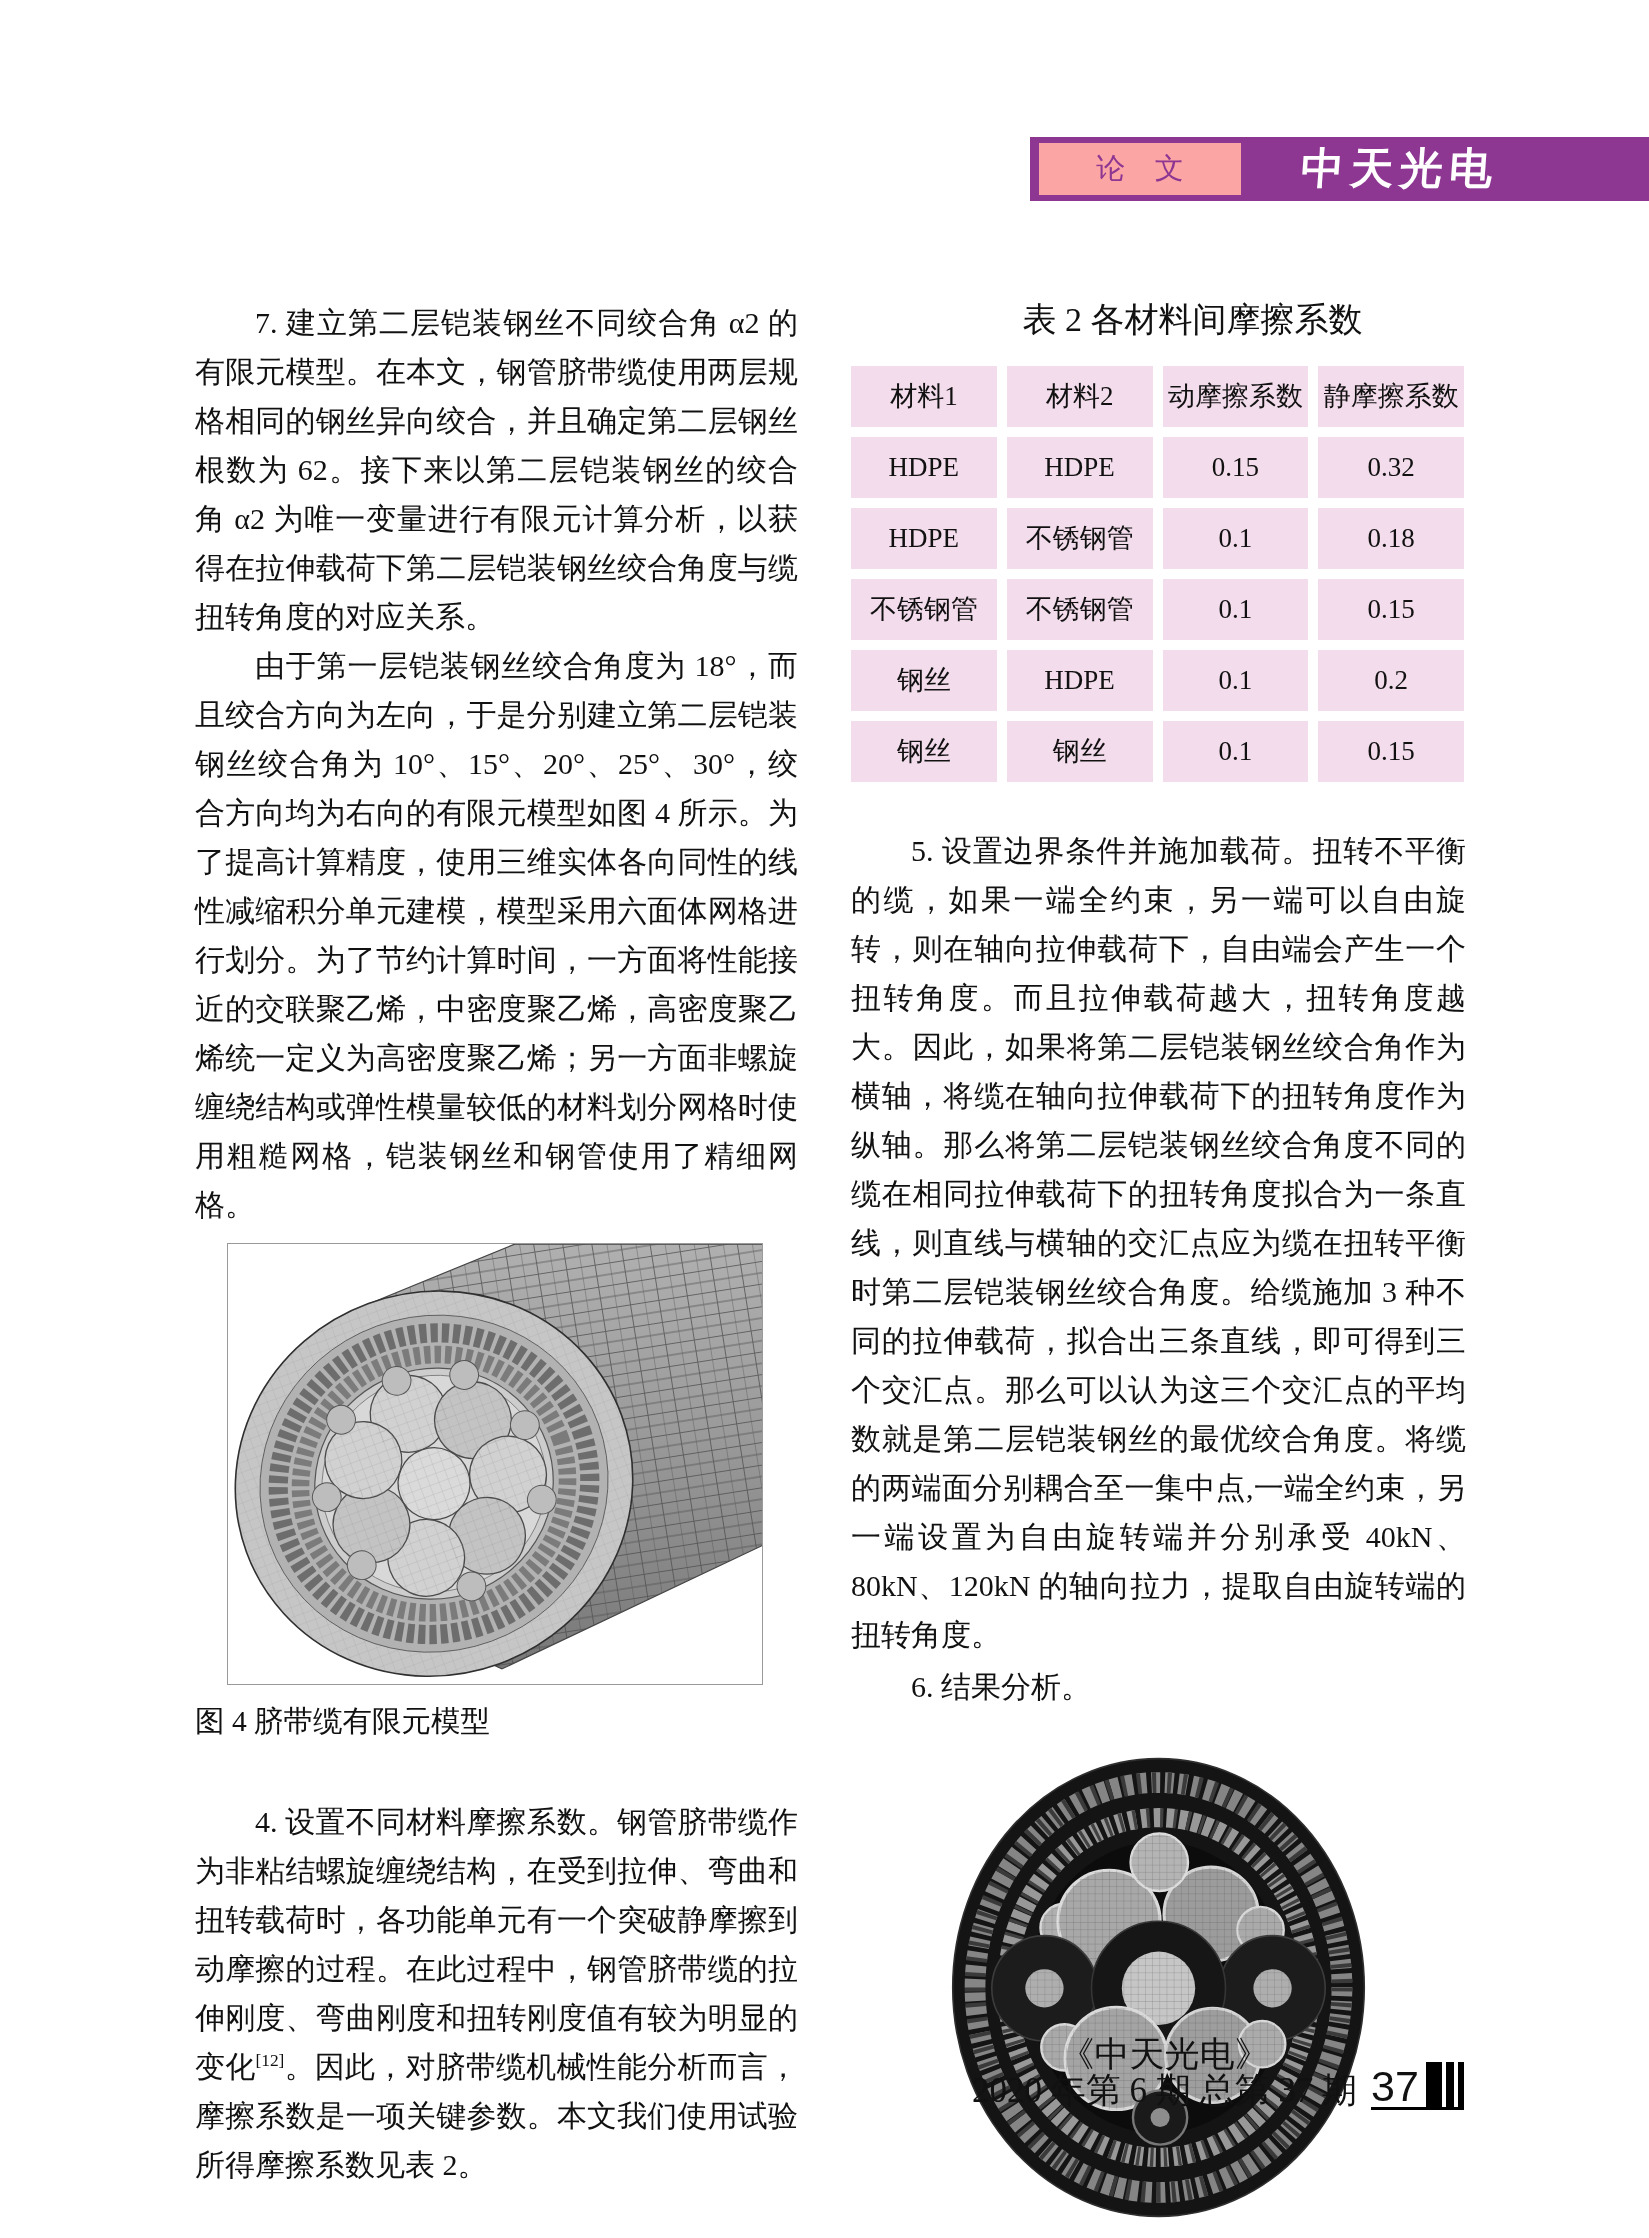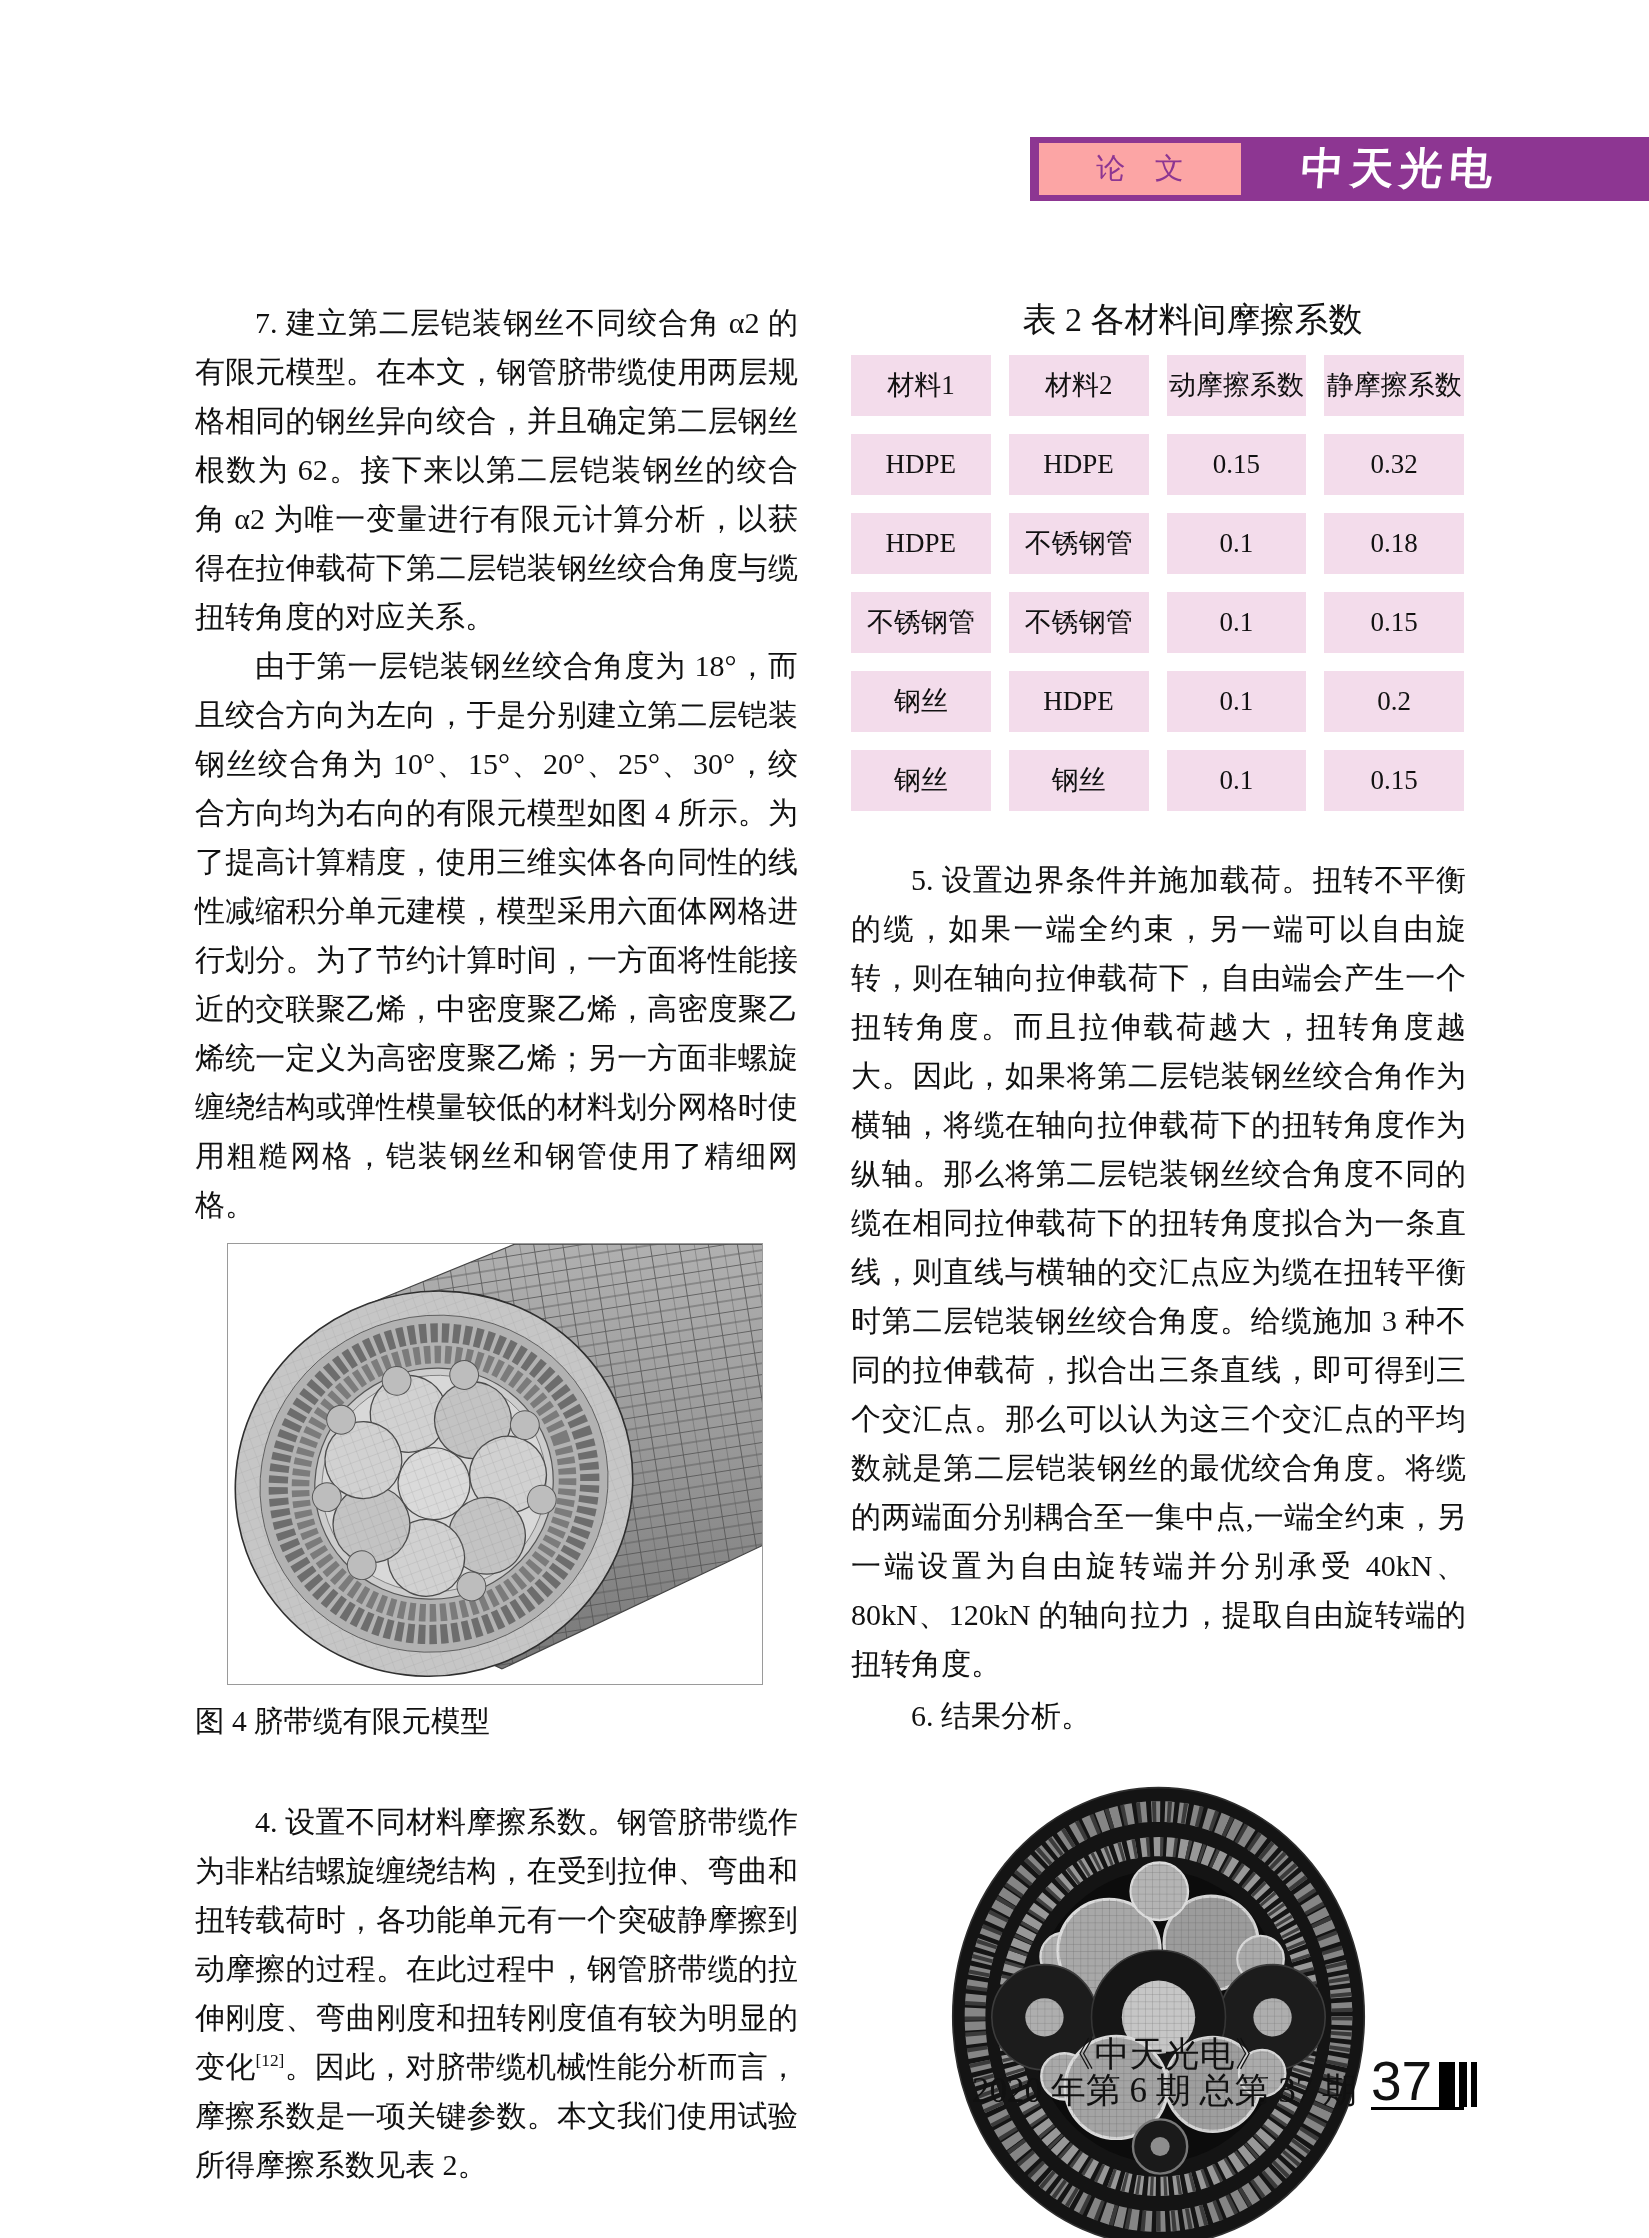--- a/index.html
+++ b/index.html
@@ -30,43 +30,43 @@
   
   .fig4-box{
     margin:14.4px 0 0 32px;width:536px;height:442px;box-sizing:border-box;
     border:0.8px solid #9a9a9a;background:#fff;overflow:hidden;
   }
   .figcap{margin-top:11.2px;text-align:left;text-indent:0 !important;font-size:29.5px;line-height:49px;}
   .p-after-fig{margin-top:51px !important;}
   
   .tbl-title{margin:0;text-align:center;text-indent:0;font-size:34px;line-height:43px;}
   .ftable{
-    margin-top:14px;display:grid;grid-template-columns:repeat(4,1fr);
-    grid-auto-rows:61px;gap:18px;background:#ffffff;width:613px;
+    margin-top:25px;display:grid;grid-template-columns:repeat(4,1fr);
+    grid-auto-rows:61px;gap:10px;background:#ffffff;width:613px;
   }
   .ftable .cell{
     background:#f3dceb;display:flex;align-items:center;justify-content:center;
     font-size:27px;line-height:1;text-indent:0;
   }
   .p5{margin-top:44px !important;}
   .p6{margin-top:3.2px !important;}
   
   .fig5-wrap{margin:46px auto 0 auto;width:415px;height:461px;}
   .fig5cap{margin-top:12.8px;}
   
   .footer-text{
     position:absolute;right:293px;top:2037px;text-align:center;
     font-size:35px;line-height:36px;
   }
   .pagenum{
     position:absolute;left:1371px;top:2061px;width:93px;height:46px;
     border-bottom:3.2px solid #000;display:flex;align-items:flex-end;gap:7.2px;
     box-sizing:content-box;
   }
-  .pagenum .num{font-family:"Liberation Sans","DejaVu Sans",sans-serif;font-size:55px;line-height:0.92;}
+  .pagenum .num{font-family:"Liberation Sans","DejaVu Sans",sans-serif;font-size:43px;line-height:0.92;}
   .bars{display:flex;align-items:flex-end;gap:4px;height:45px;}
   .bars i{display:block;background:#000;height:45px;}
   .bars i.b1{width:16px;} .bars i.b2{width:8px;} .bars i.b3{width:5.6px;}
 </style>
 </head>
 <body>
 
 <div class="banner">
   <div class="paper-tag">
     <span>论 文</span>

